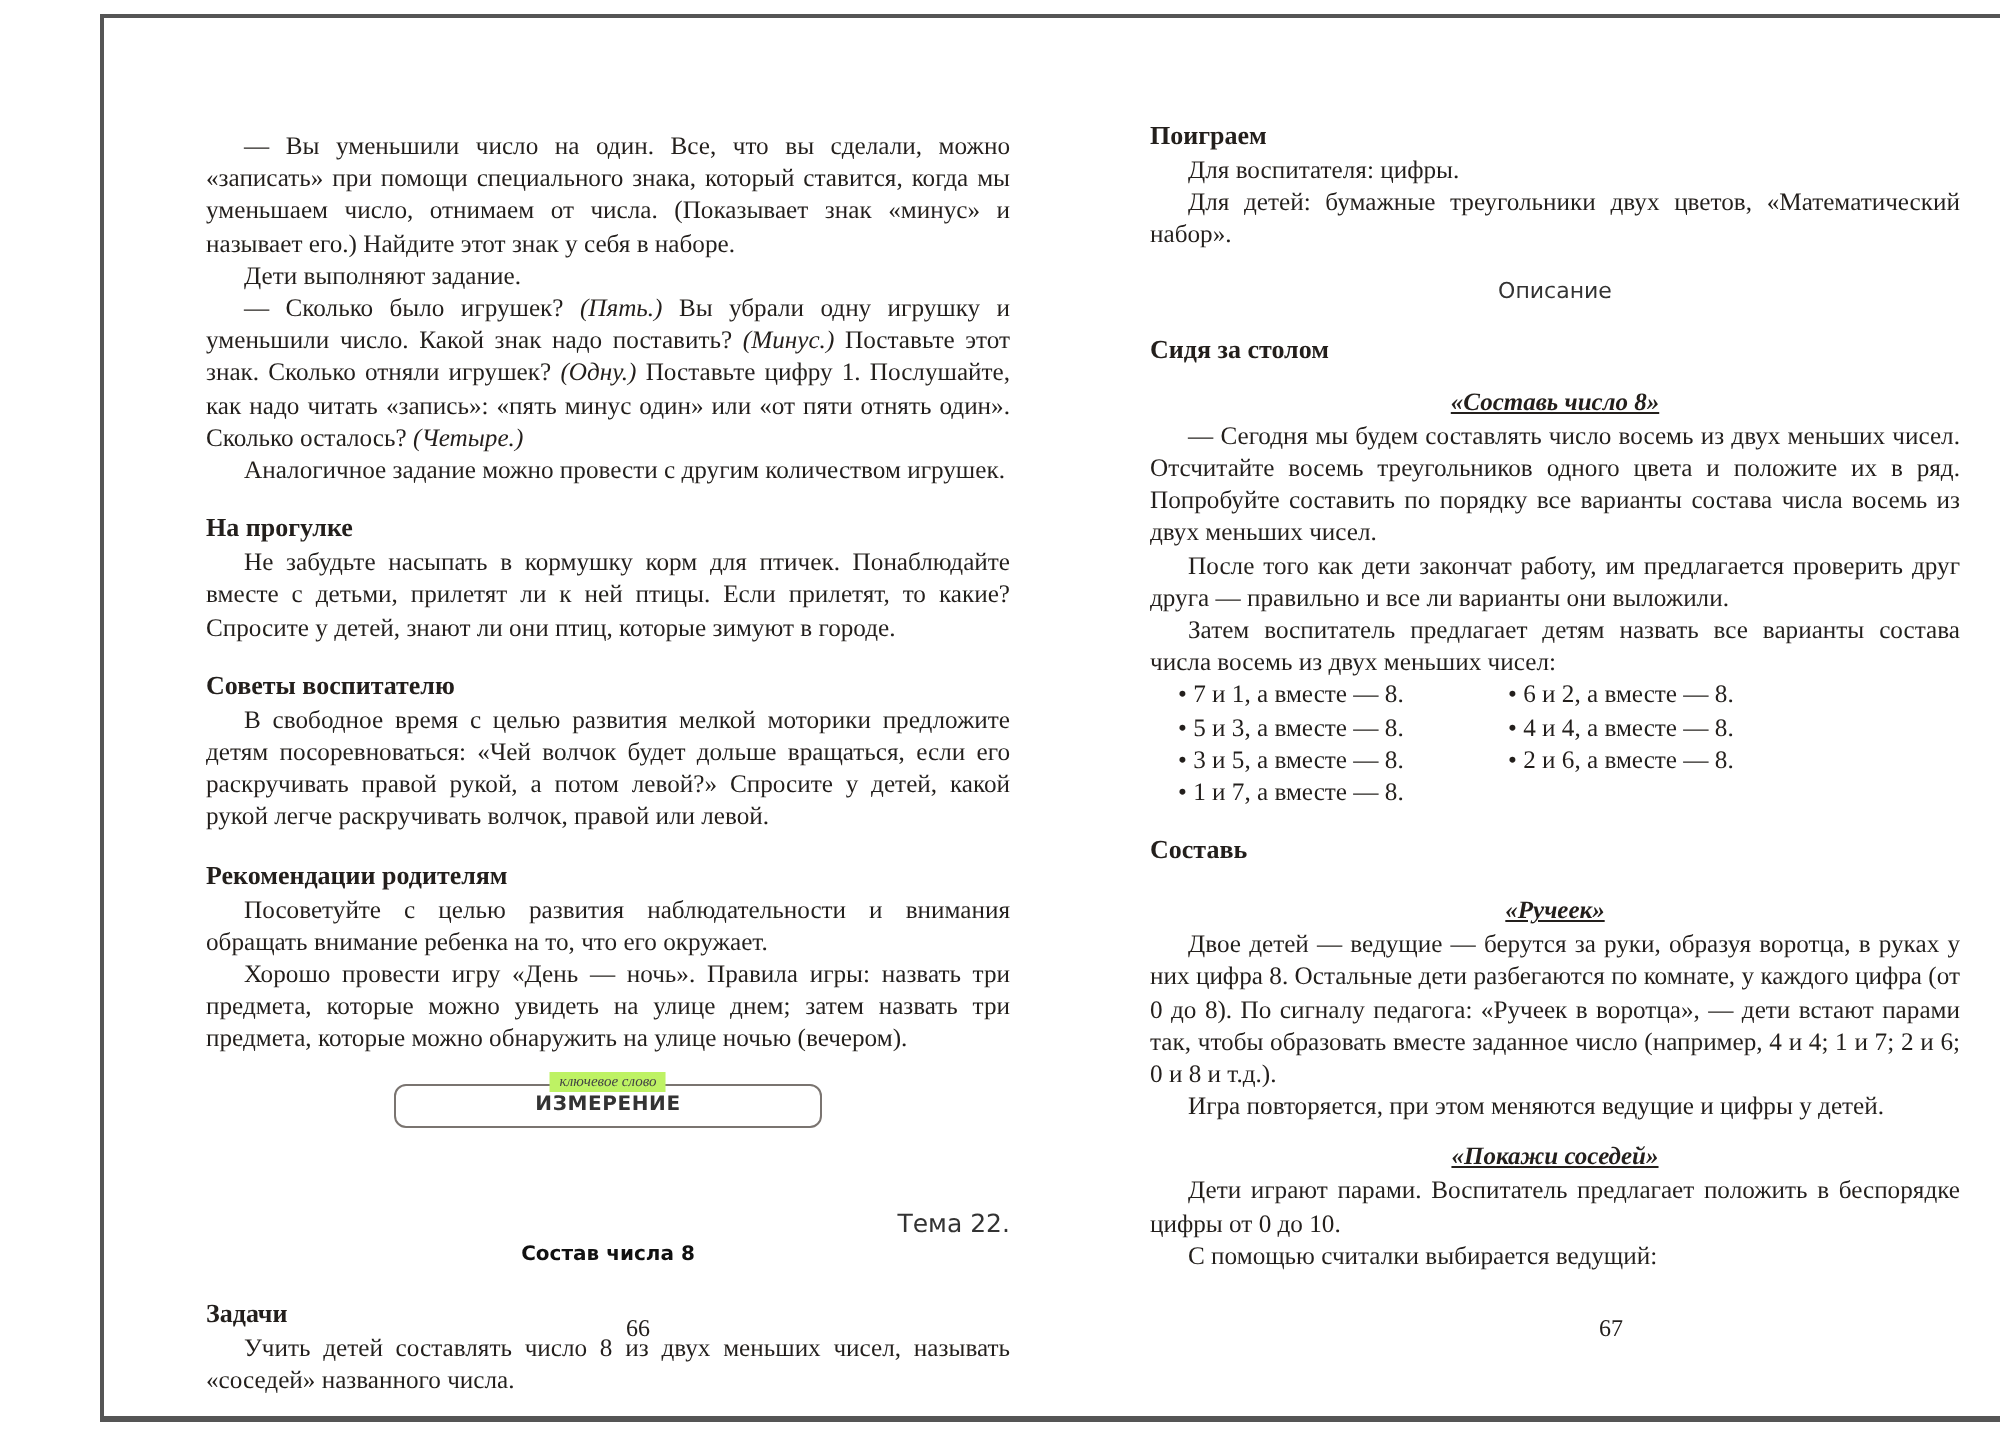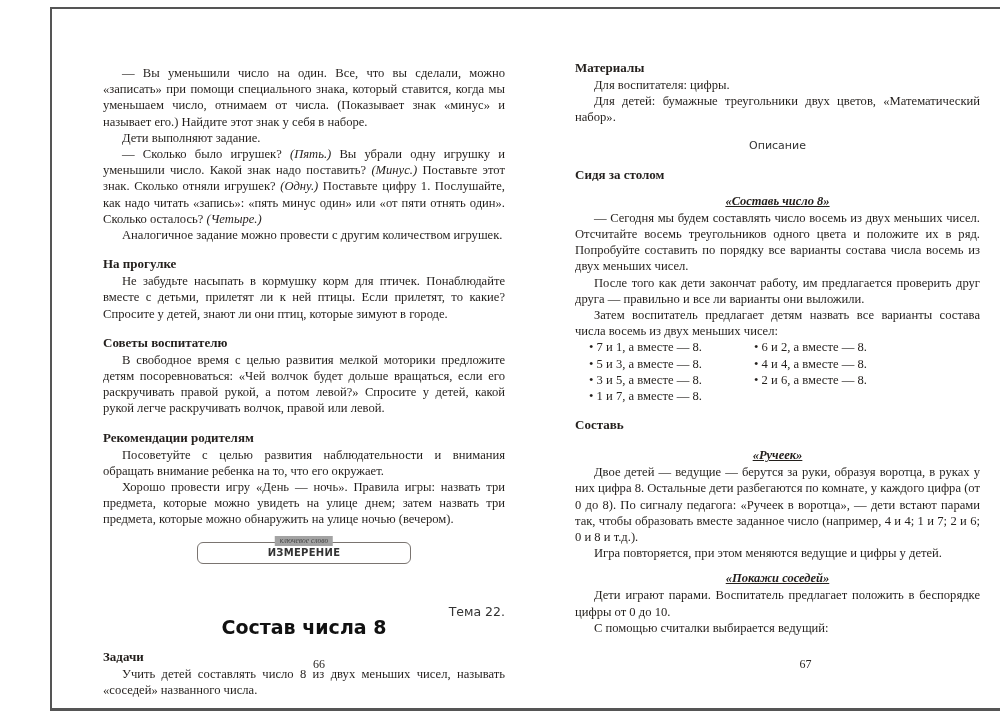--- a/index.html
+++ b/index.html
@@ -14,24 +14,24 @@
   p { margin: 0; text-indent: 19px; }
   h3 { margin: 0; font-size: 13px; font-weight: bold; line-height: 18px; }
   .gap-s { height: 8px; }
   .gap-m { height: 12px; }
   .center-sans { text-align: center; font-family: "DejaVu Sans", sans-serif; font-size: 11px; color: #333; }
   .game-title { text-align: center; font-style: italic; font-weight: bold; font-size: 12.5px; line-height: 18px; text-decoration: underline; }
   i { font-style: italic; }
   .bullets { display: grid; grid-template-columns: 165px 180px; padding-left: 14px; }
   .bullets span::before { content: "• "; }
   .keyword-box { position: relative; margin: 14px auto 0; width: 214px; height: 22px; border: 1.5px solid #7a7470; border-radius: 6px; box-sizing: border-box; }
-  .keyword-label { position: absolute; top: -7px; left: 50%; transform: translateX(-50%); background: #a3a3a3; padding: 0 5px; font-style: italic; font-size: 7.5px; line-height: 10px; color: #444; white-space: nowrap; }
+  .keyword-label { position: absolute; top: -7px; left: 50%; transform: translateX(-50%); background: #bef264; padding: 0 5px; font-style: italic; font-size: 7.5px; line-height: 10px; color: #444; white-space: nowrap; }
   .keyword-value { text-align: center; font-family: "DejaVu Sans", sans-serif; font-weight: bold; font-size: 10px; line-height: 19px; letter-spacing: 0.3px; color: #333; }
   .topic-num { margin-top: 40px; text-align: right; font-family: "DejaVu Sans", sans-serif; font-size: 12.5px; line-height: 15px; color: #333; }
-  .topic-title { text-align: center; font-family: "DejaVu Sans", sans-serif; font-weight: bold; font-size: 19px; line-height: 17px; color: #111; }
+  .topic-title { text-align: center; font-family: "DejaVu Sans", sans-serif; font-weight: bold; font-size: 10px; line-height: 17px; color: #111; }
   .pagenum { position: absolute; bottom: 36px; left: 0; right: 0; text-align: center; font-size: 12px; padding-left: 48px; }
 </style>
 </head>
 <body>
 
 <div class="spread">
 
   <div class="page left">
     <div class="col">
       <p>— Вы уменьшили число на один. Все, что вы сделали, можно «записать» при помощи специального знака, который ставится, когда мы уменьшаем число, отнимаем от числа. (Показывает знак «минус» и называет его.) Найдите этот знак у себя в наборе.</p>
@@ -71,21 +71,21 @@
 
       <div class="gap-m"></div>
       <h3>Задачи</h3>
       <p>Учить детей составлять число 8 из двух меньших чисел, называть «соседей» названного числа.</p>
     </div>
     <div class="pagenum">66</div>
   </div>
 
   <div class="page right">
     <div class="col">
-      <h3>Материалы</h3>
+      <h3>Поиграем</h3>
       <p>Для воспитателя: цифры.</p>
       <p>Для детей: бумажные треугольники двух цветов, «Математический набор».</p>
 
       <div class="gap-m"></div>
       <div class="center-sans">Описание</div>
 
       <div class="gap-m"></div>
       <h3>Сидя за столом</h3>
       <div class="gap-s"></div>
       <div class="game-title">«Составь число 8»</div>

